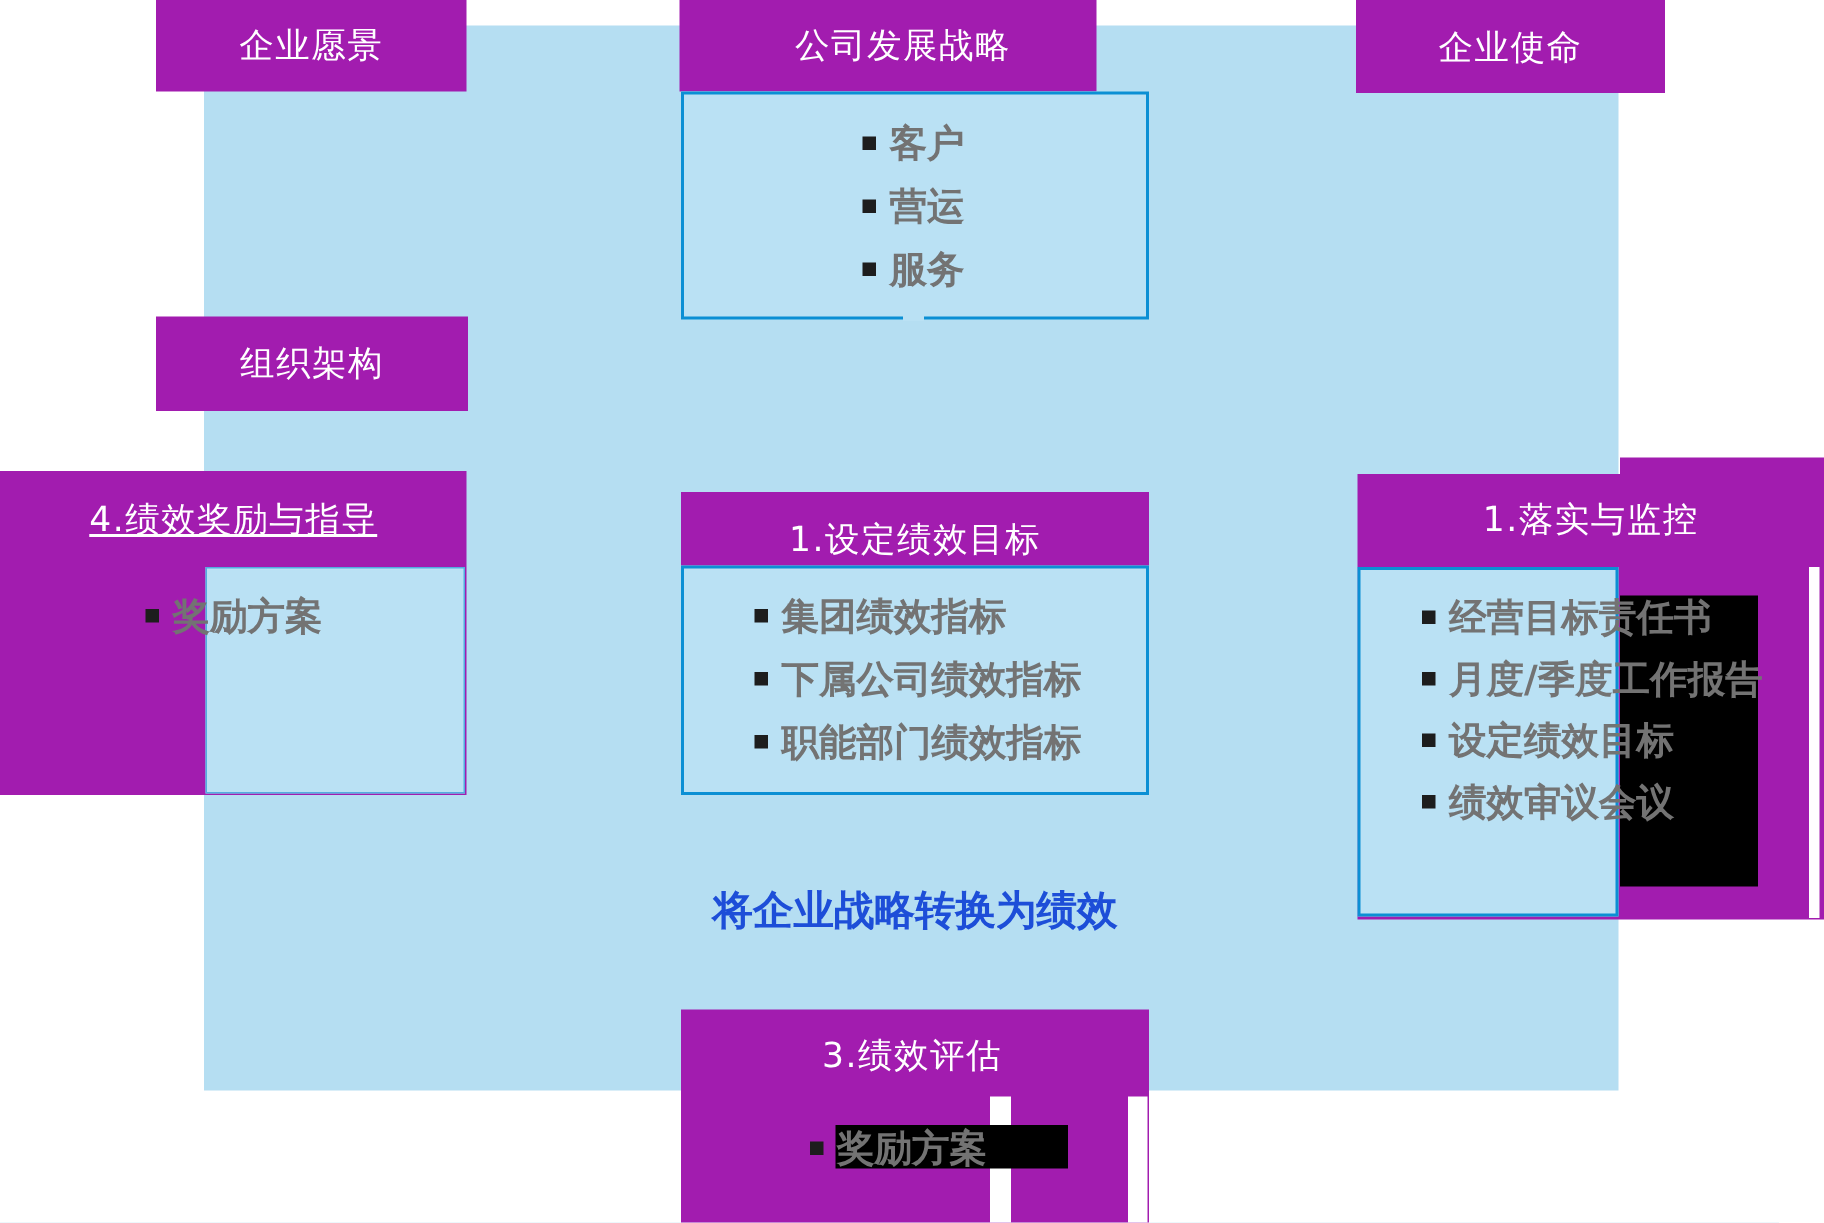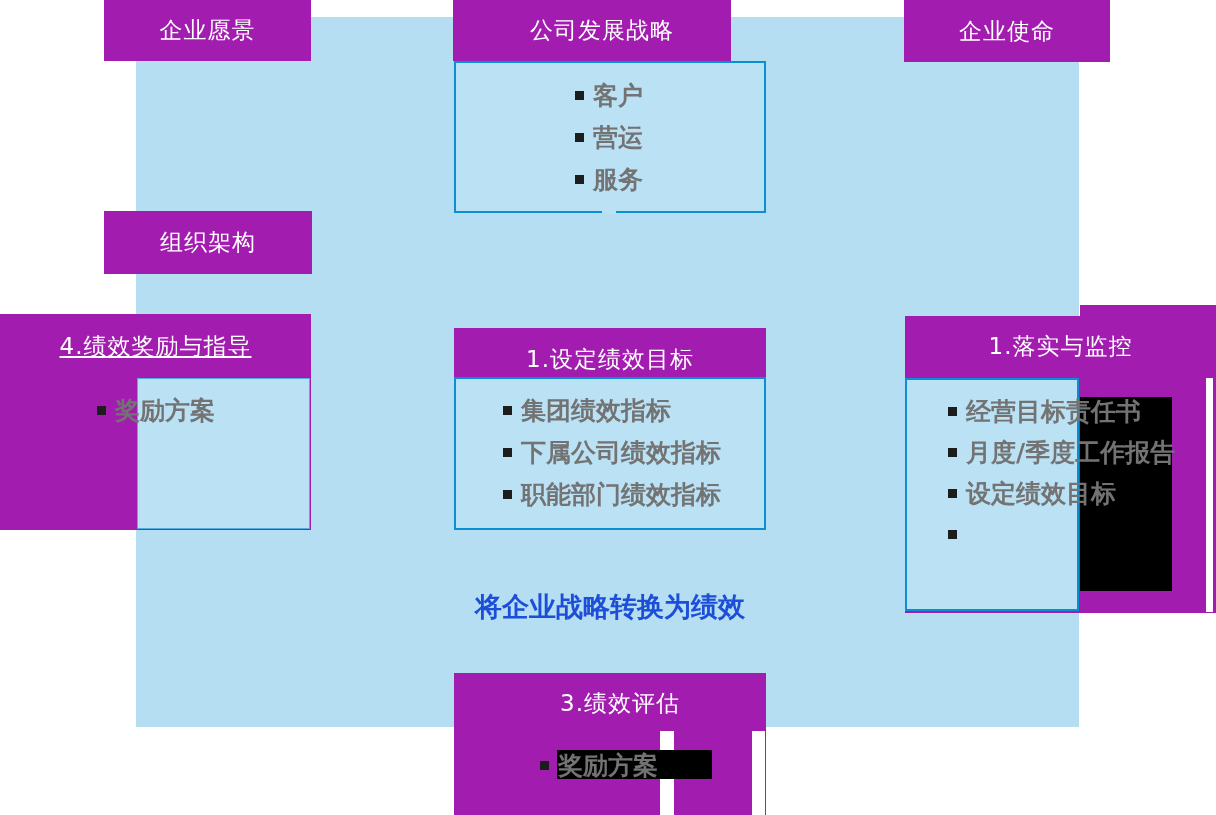--- a/index.html
+++ b/index.html
@@ -120,29 +120,30 @@
   <li class="li41">
     <span class="sq"></span>
     <span>月度/季度工作报告</span>
   </li>
   <li class="li41">
     <span class="sq"></span>
     <span>设定绩效目标</span>
   </li>
   <li class="li41">
     <span class="sq"></span>
+    <span>绩效审议会议</span>
   </li>
 </ul>
 
 <div class="abs slogan" style="left:400px;top:589px;width:420px;">
   <span>将企业战略转换为绩效</span>
 </div>
 
 <div class="abs blue" style="left:454px;top:673px;width:312px;height:142px;"></div>
-<div class="abs hdr" style="left:464px;top:673px;width:312px;height:60px;">
+<div class="abs hdr" style="left:452px;top:673px;width:312px;height:60px;">
   <span>3.绩效评估</span>
 </div>
 <div class="abs whitebar" style="left:660px;top:731px;width:14px;height:84px;"></div>
 <div class="abs whitebar" style="left:752px;top:731px;width:13px;height:84px;"></div>
 <div class="abs blackrect" style="left:557px;top:750px;width:155px;height:29px;"></div>
 <ul class="abs blist" style="left:540px;top:744px;">
   <li class="li42">
     <span class="sq"></span>
     <span>奖励方案</span>
   </li>

